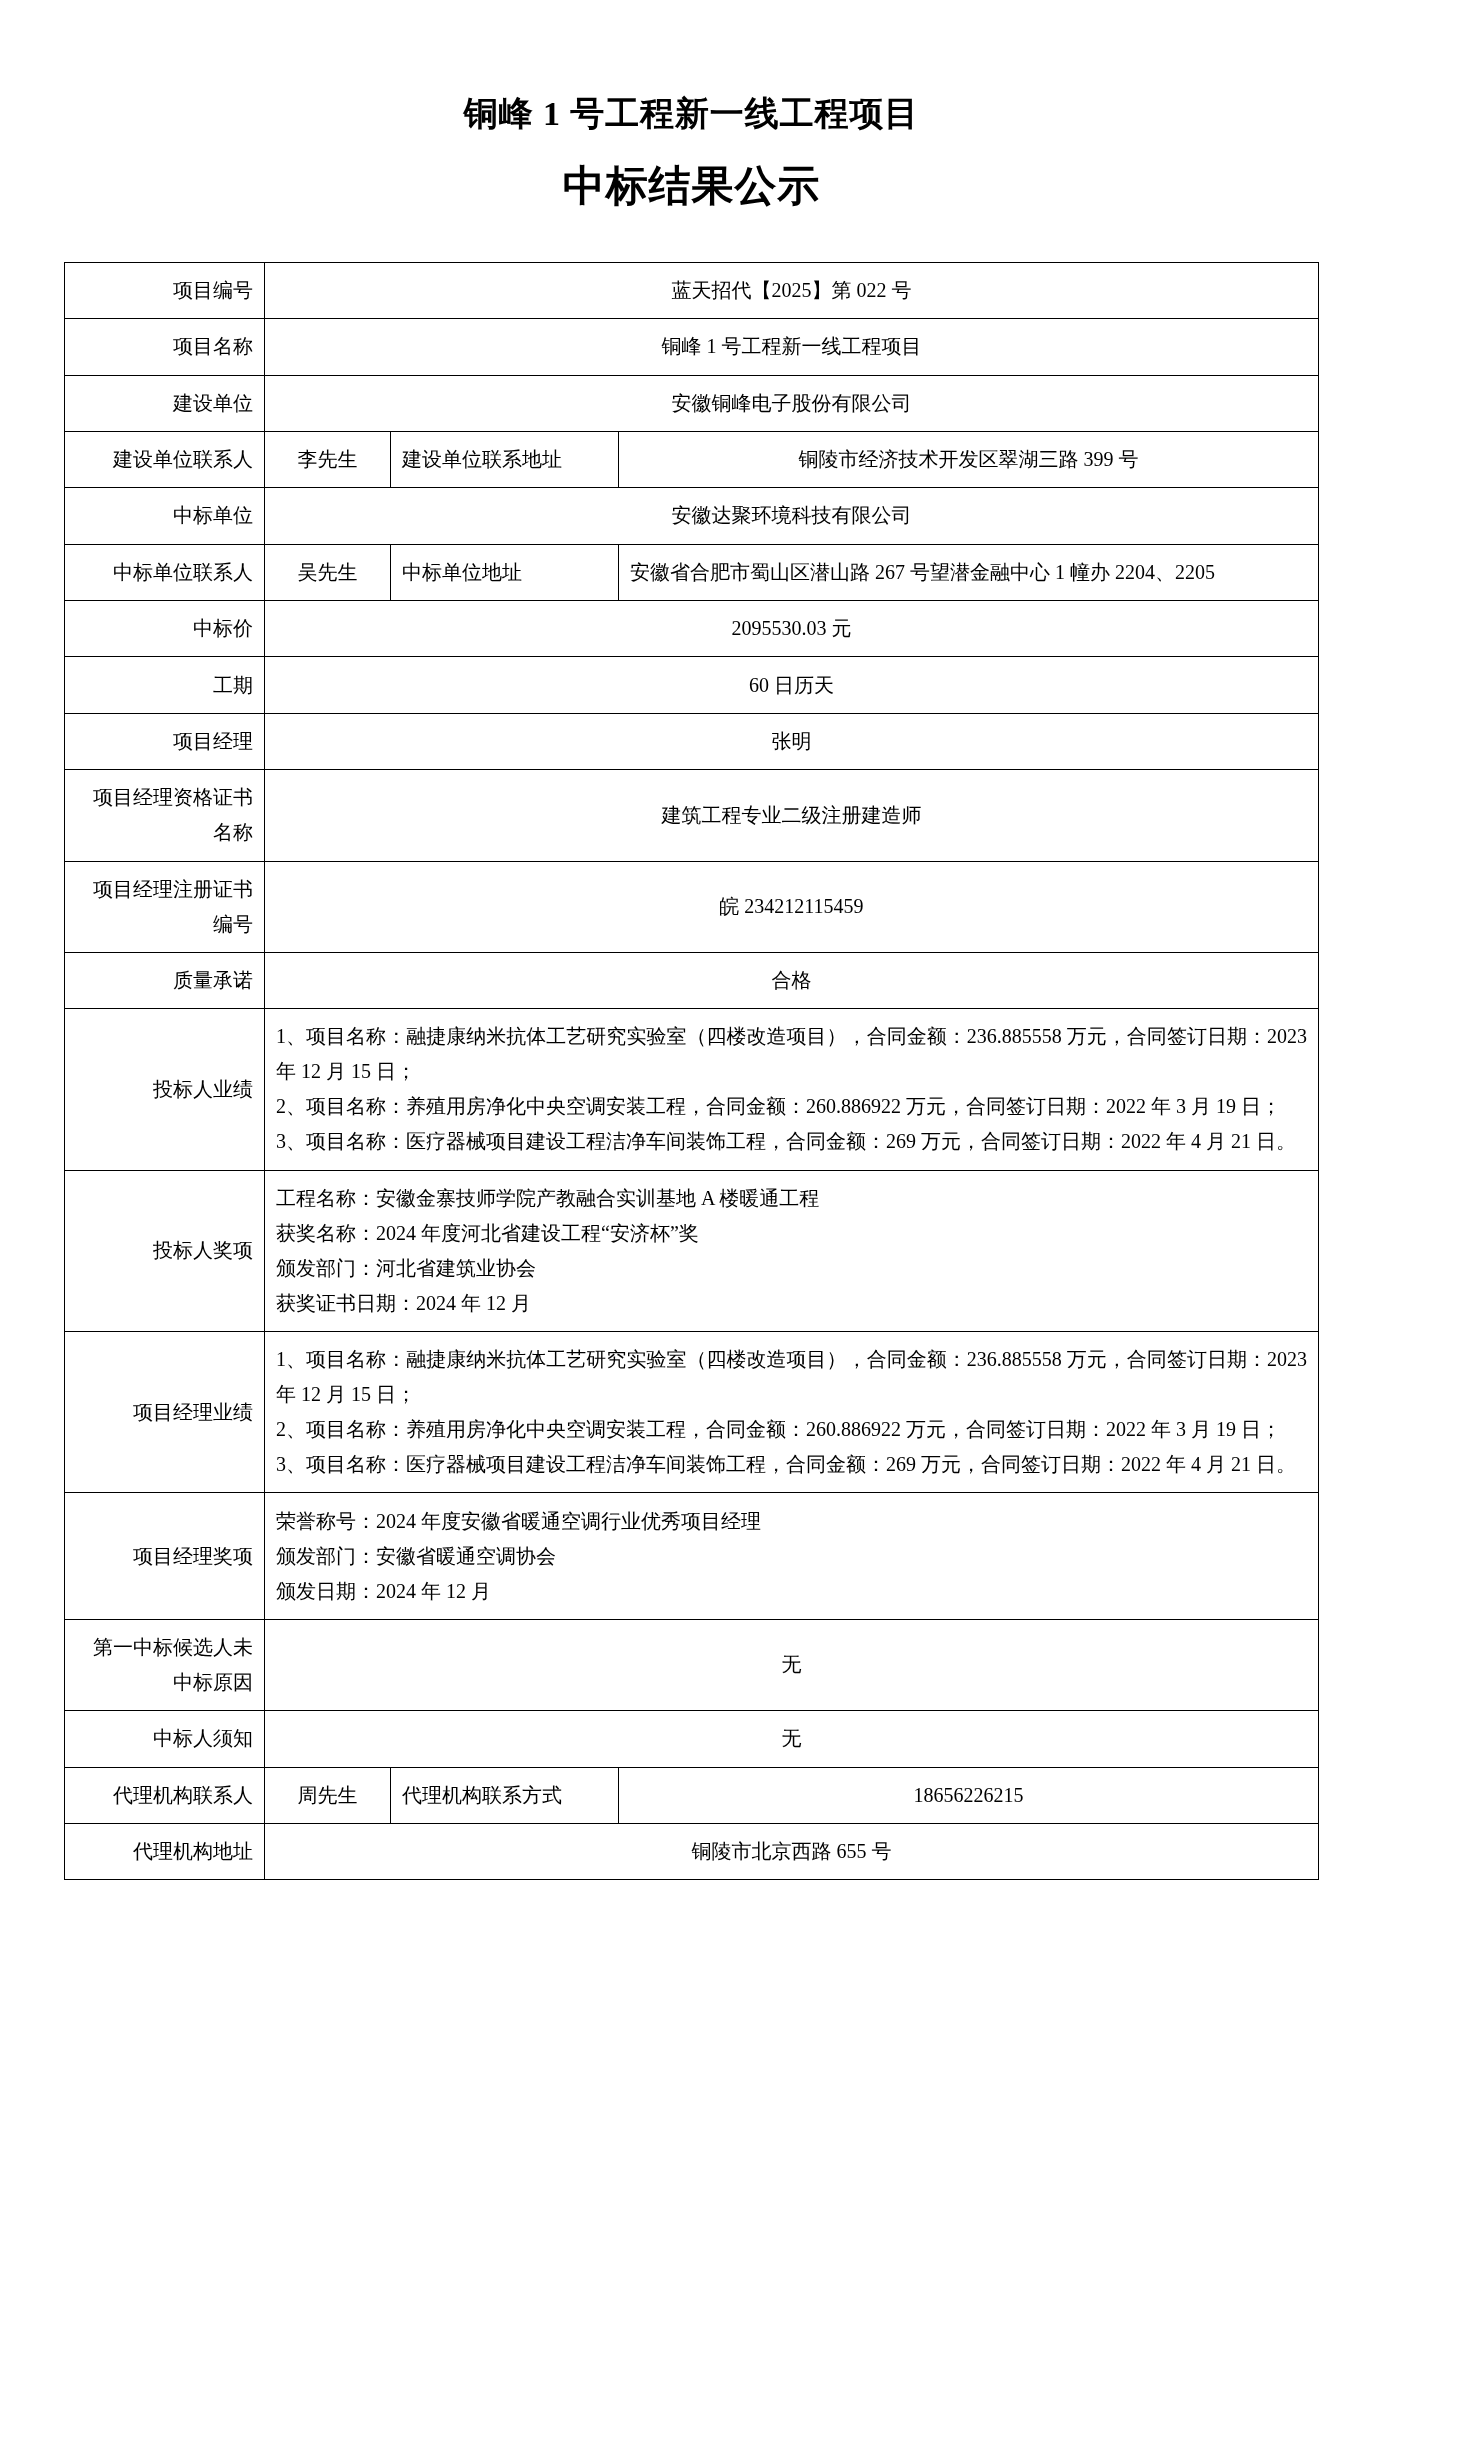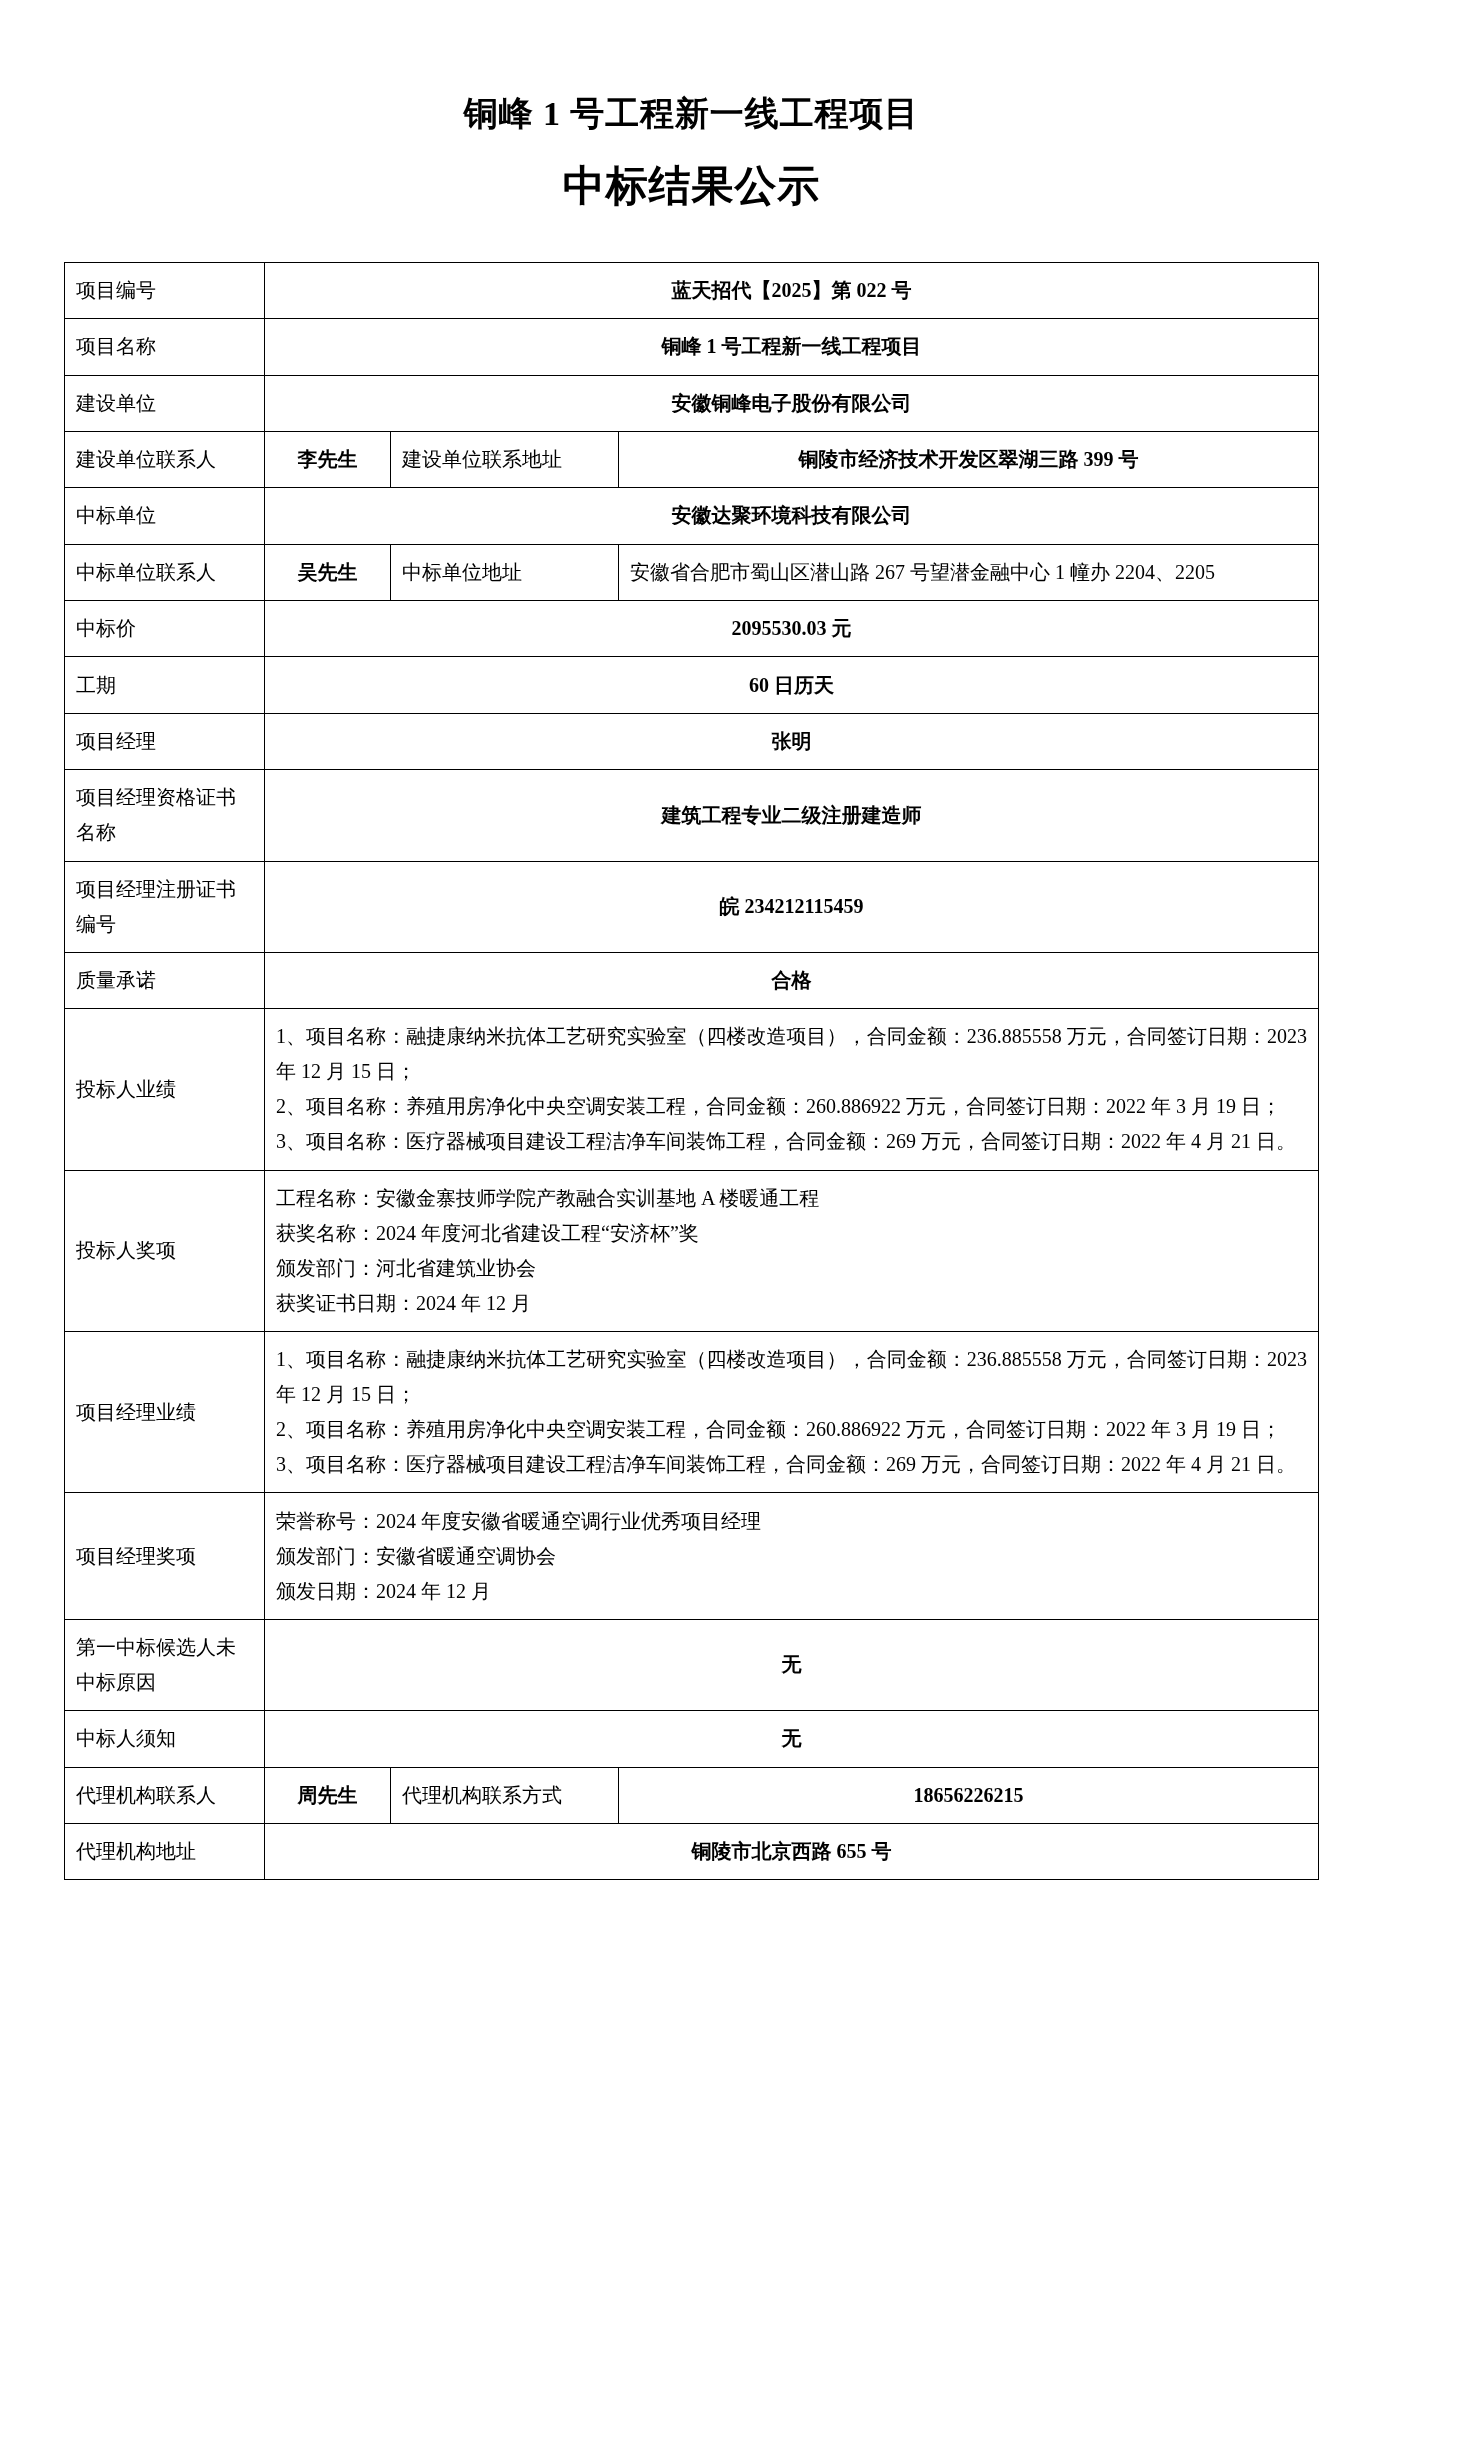--- a/index.html
+++ b/index.html
@@ -42,28 +42,27 @@
     table-layout: fixed;
     font-size: 20px;
   }
   table.main td {
     border: 0.9px solid #000000;
     padding: 10.2px 11px;
     vertical-align: middle;
     line-height: 1.75;
   }
   td.label {
-    text-align: left;
+    text-align: right;
     width: 200px;
   }
   td.sublabel {
   }
   td.value-center {
     text-align: center;
-    font-weight: bold;
   }
   td.value-left {
     text-align: left;
   }
   .multiline {
     white-space: pre-line;
     text-align: justify;
     text-justify: inter-ideograph;
     margin-top: 16px;
   }

